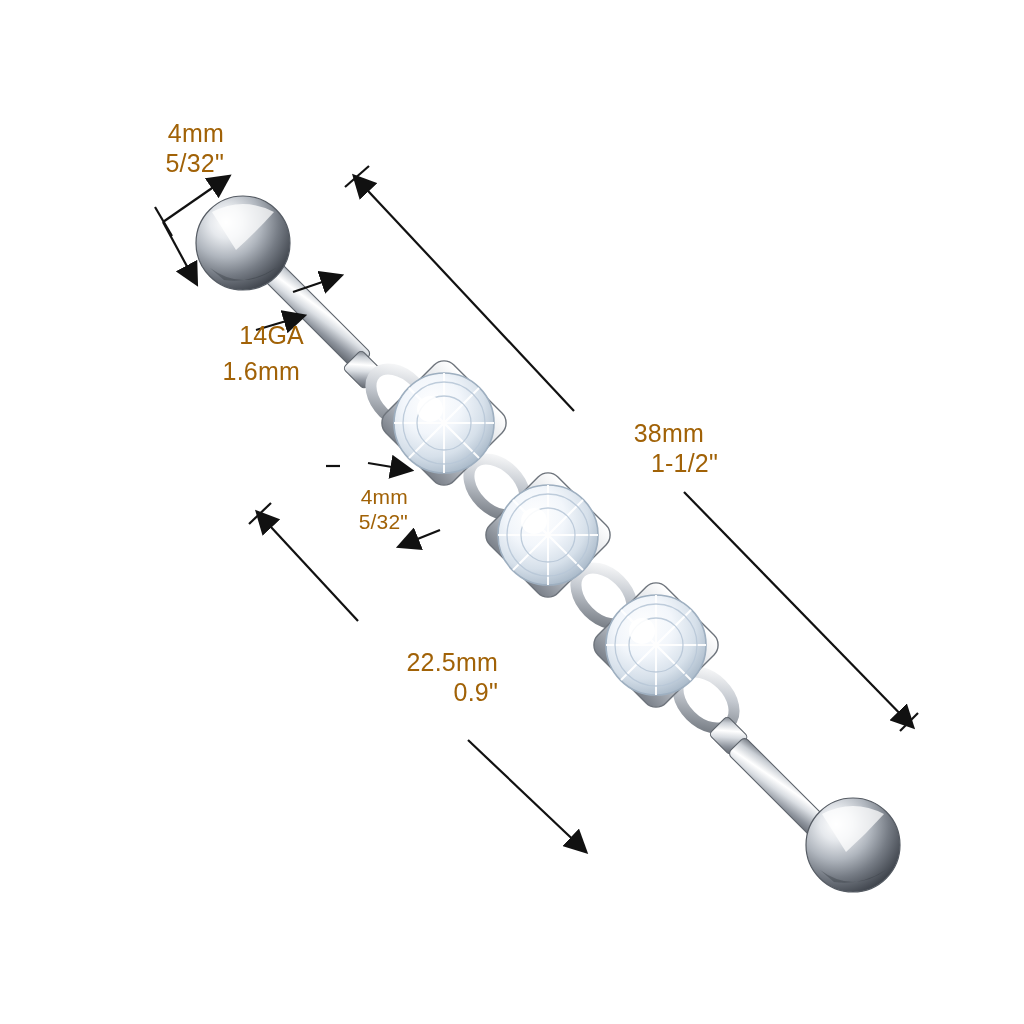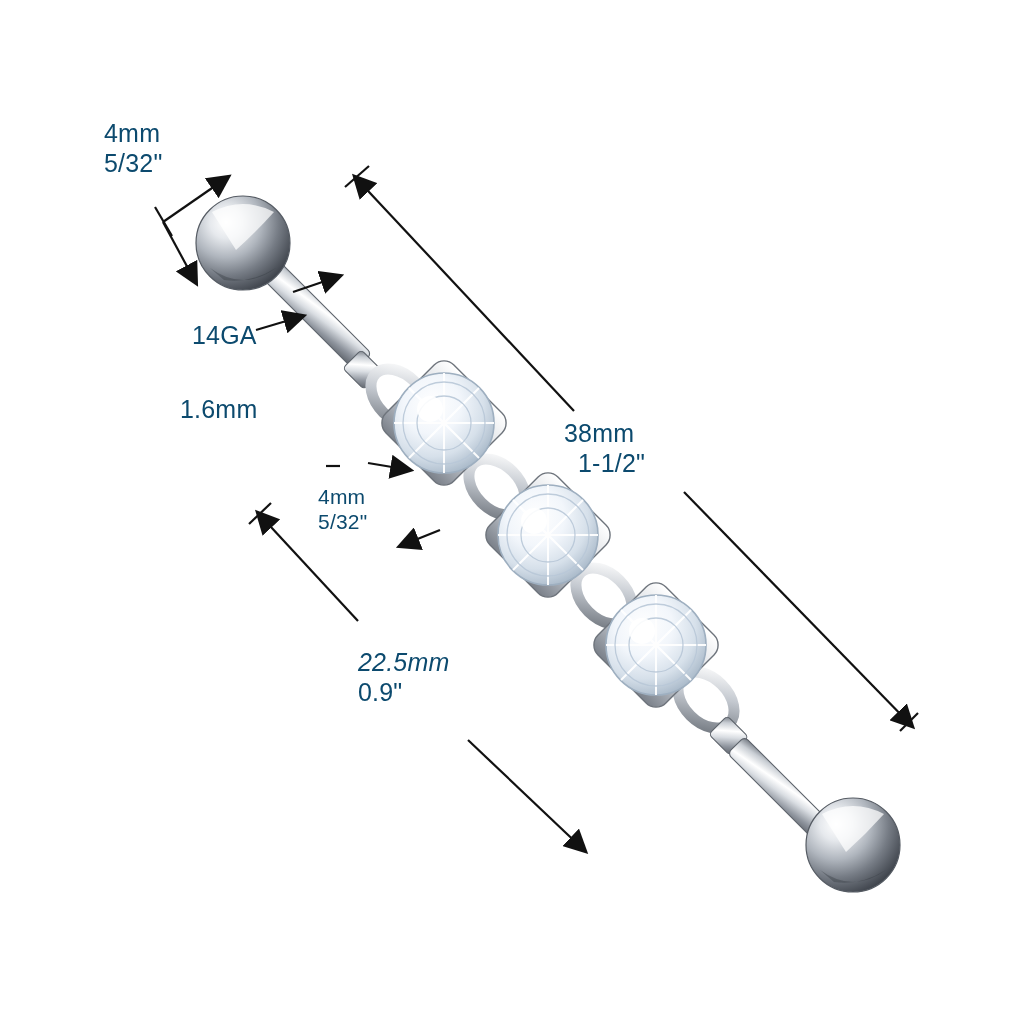--- a/index.html
+++ b/index.html
@@ -1,18 +1,18 @@
 <!DOCTYPE html>
 <html><head>
 <meta charset="utf-8">
 <style>
   html,body{margin:0;padding:0;}
   body{width:1024px;height:1024px;background:#ffffff;font-family:"Liberation Sans",sans-serif;overflow:hidden;}
   #stage{position:relative;width:1024px;height:1024px;}
-  .lbl{position:absolute;color:#0c4a6e;font-size:25px;line-height:30px;text-align:left;white-space:pre-line;letter-spacing:.2px;}
+  .lbl{position:absolute;color:#a16207;font-size:25px;line-height:30px;text-align:right;white-space:pre-line;letter-spacing:.2px;}
   svg.overlay{position:absolute;left:0;top:0;width:1024px;height:1024px;}
   .dimline{stroke:#111;stroke-width:2.2;fill:none;}
   .jewel-svg{position:absolute;left:0;top:0;width:1024px;height:1024px;}
 </style>
 </head>
 <body>
 
 <div id="stage">
 
   <svg class="jewel-svg" viewBox="0 0 1024 1024">
@@ -172,25 +172,25 @@
     <g>
       <line class="dimline" x1="258" y1="513" x2="358" y2="621" marker-start="url(#arrTail)"></line>
       <line class="dimline" x1="249" y1="524" x2="271" y2="503"></line>
       <line class="dimline" x1="468" y1="740" x2="585" y2="851" marker-end="url(#arrHead)"></line>
     </g>
   </svg>
 
   <div class="lbl" style="left:104px;top:118px;width:120px;">4mm</div>
   <div class="lbl" style="left:104px;top:148px;width:120px;">5/32"</div>
 
-  <div class="lbl" style="left:192px;top:320px;width:120px;">14GA</div>
-  <div class="lbl" style="left:180px;top:356px;width:120px;margin-top:38px;">1.6mm</div>
+  <div class="lbl" style="left:184px;top:320px;width:120px;">14GA</div>
+  <div class="lbl" style="left:180px;top:356px;width:120px;">1.6mm</div>
 
   <div class="lbl" style="left:564px;top:418px;width:140px;">38mm</div>
   <div class="lbl" style="left:578px;top:448px;width:140px;">1-1/2"</div>
 
   <div class="lbl" style="left:318px;top:484px;width:90px;font-size:21px;line-height:25px;">4mm</div>
   <div class="lbl" style="left:318px;top:509px;width:90px;font-size:21px;line-height:25px;">5/32"</div>
 
-  <div class="lbl" style="left:358px;top:647px;width:140px;font-style:italic;">22.5mm</div>
+  <div class="lbl" style="left:358px;top:647px;width:140px;">22.5mm</div>
   <div class="lbl" style="left:358px;top:677px;width:140px;">0.9"</div>
 
 </div>
 
 </body></html>

